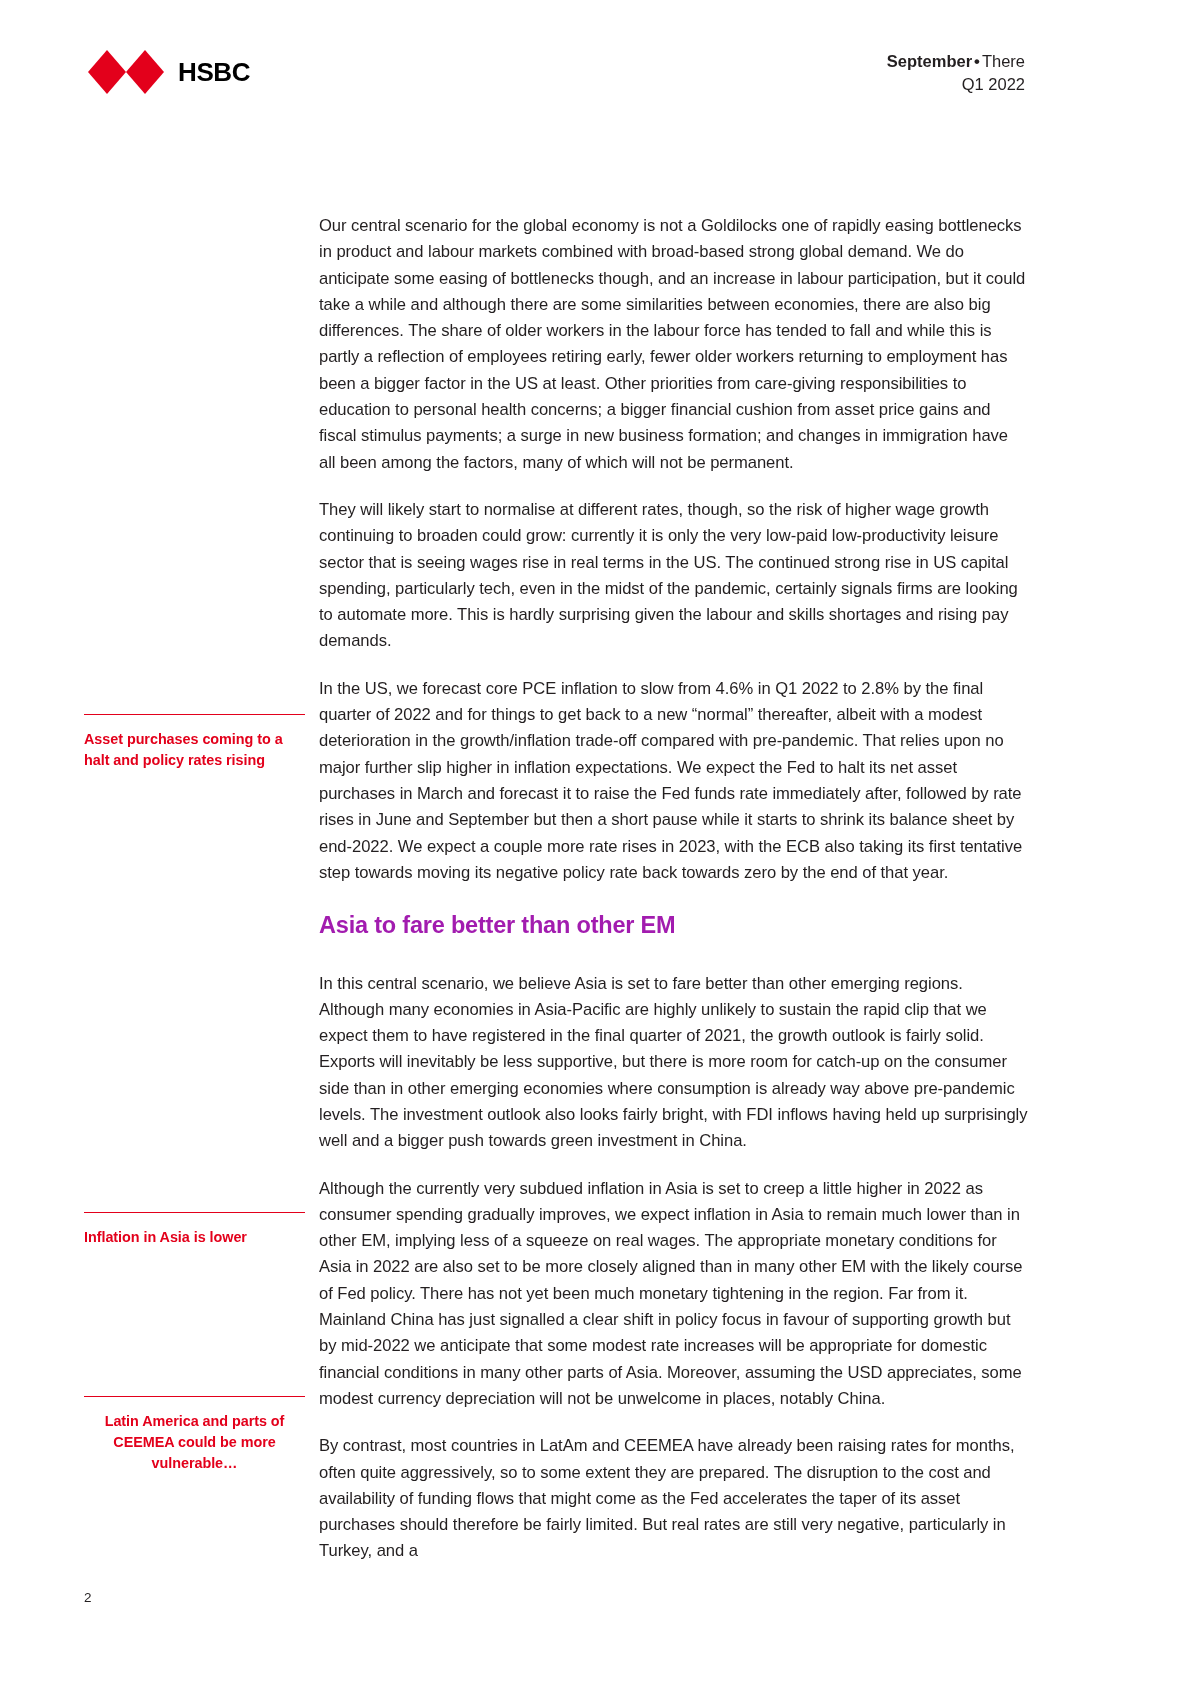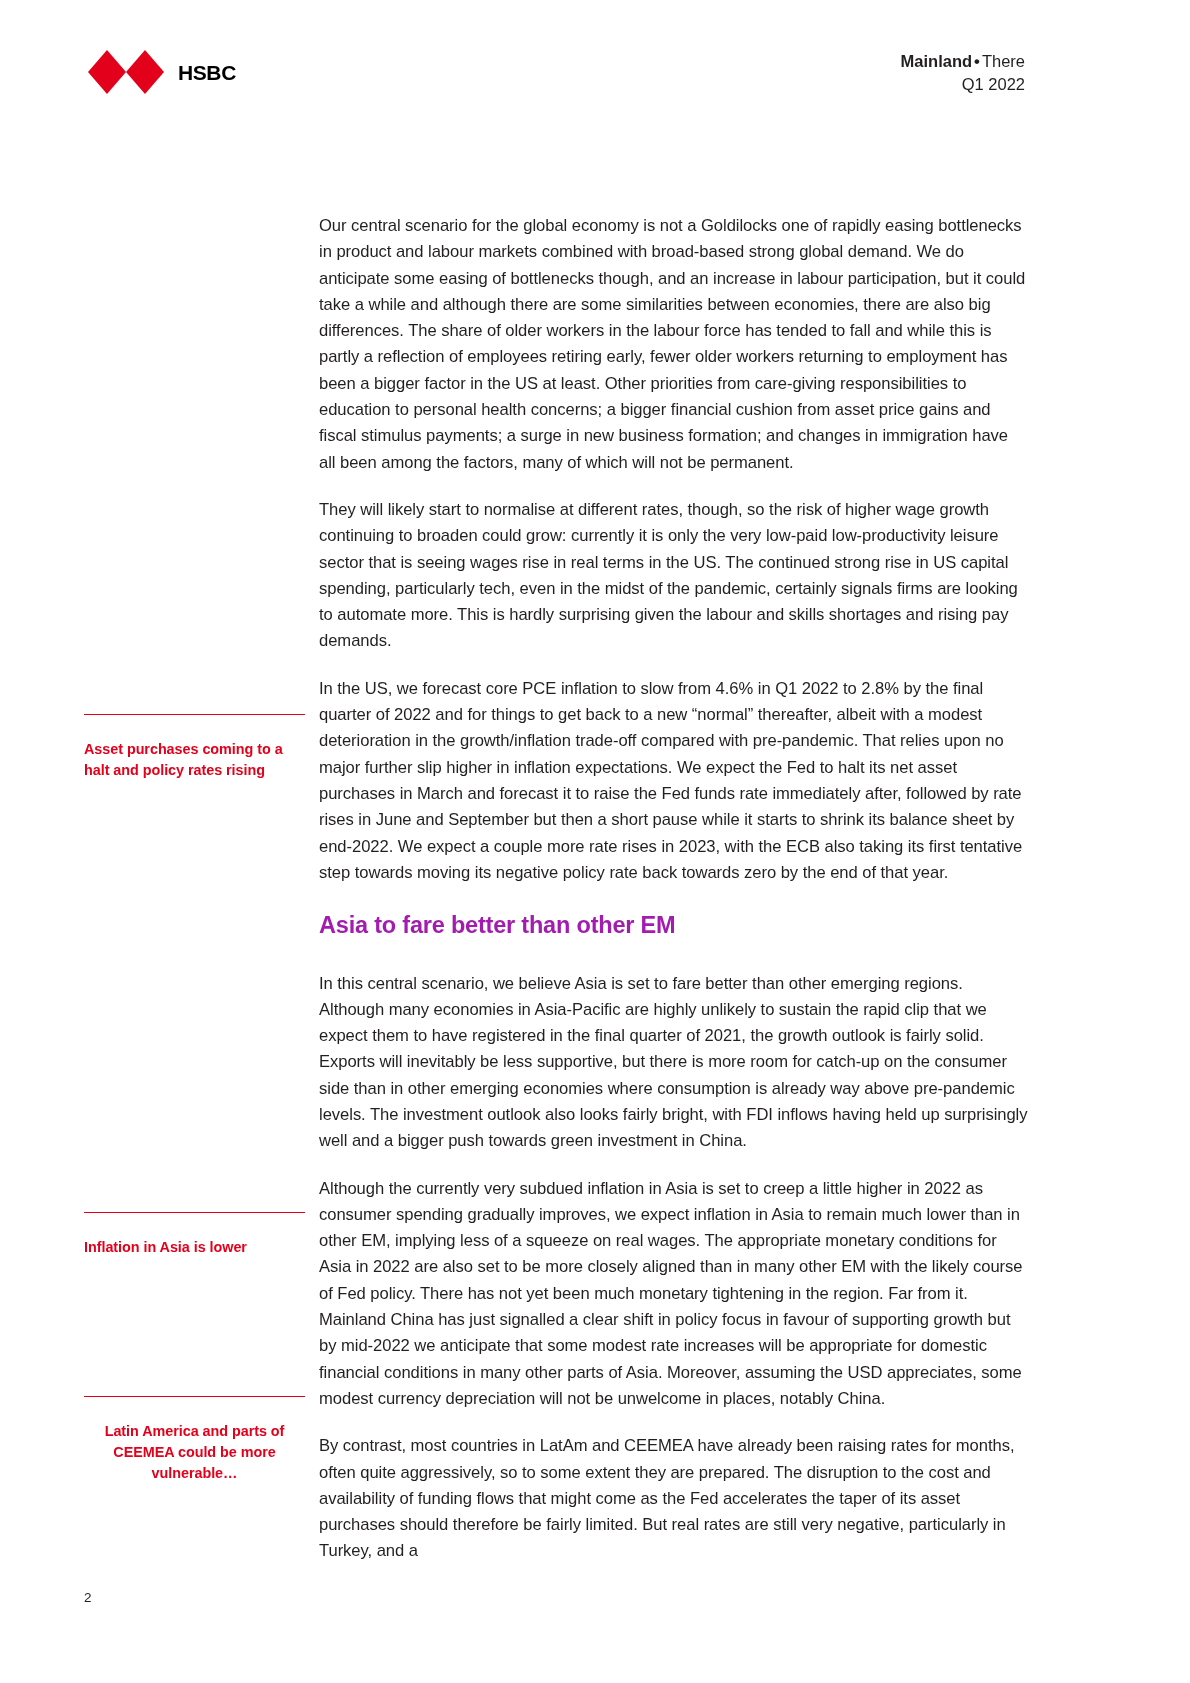--- a/index.html
+++ b/index.html
@@ -39,21 +39,21 @@
   }
   .hsbc-mark {
     width: 76px;
     height: 44px;
     flex: 0 0 auto;
     display: block;
   }
   .hsbc-wordmark {
     font-family: "Liberation Sans", sans-serif;
     font-weight: bold;
-    font-size: 21px;
+    font-size: 26px;
     letter-spacing: -0.4px;
     color: #000000;
     line-height: 1;
   }
   .header-meta {
     position: absolute;
     right: 165px;
     top: 50px;
     text-align: right;
     font-size: 16.5px;
@@ -93,21 +93,21 @@
     color: #a21caf;
     letter-spacing: -0.2px;
   }
 
   .margin-note {
     position: absolute;
     left: 84px;
     width: 221px;
     box-sizing: border-box;
     border-top: 1.6px solid #e3001b;
-    padding-top: 24px;
+    padding-top: 14px;
     color: #e3001b;
     font-weight: bold;
     font-size: 14.4px;
     line-height: 1.45;
     letter-spacing: -0.05px;
   }
 
   .page-number {
     position: absolute;
     left: 84px;
@@ -129,21 +129,21 @@
         <polygon points="19,0 0,22 19,44" fill="#e3001b"></polygon>
         <polygon points="57,0 76,22 57,44" fill="#e3001b"></polygon>
         <polygon points="19,0 57,0 38,22" fill="#ffffff"></polygon>
         <polygon points="19,44 57,44 38,22" fill="#ffffff"></polygon>
       </svg>
       <span class="hsbc-wordmark">HSBC</span>
     </div>
 
     <div class="header-meta">
       <div class="line1">
-        <span class="strong">Mainland</span><span class="bullet">•</span><span>There</span>
+        <span class="strong">September</span><span class="bullet">•</span><span>There</span>
       </div>
       <div class="line2">Q1 2022</div>
     </div>
 
   </div>
 
   <div class="margin-note" style="top:714px;">
     <span>Asset purchases coming to a halt and policy rates rising</span>
   </div>
 

